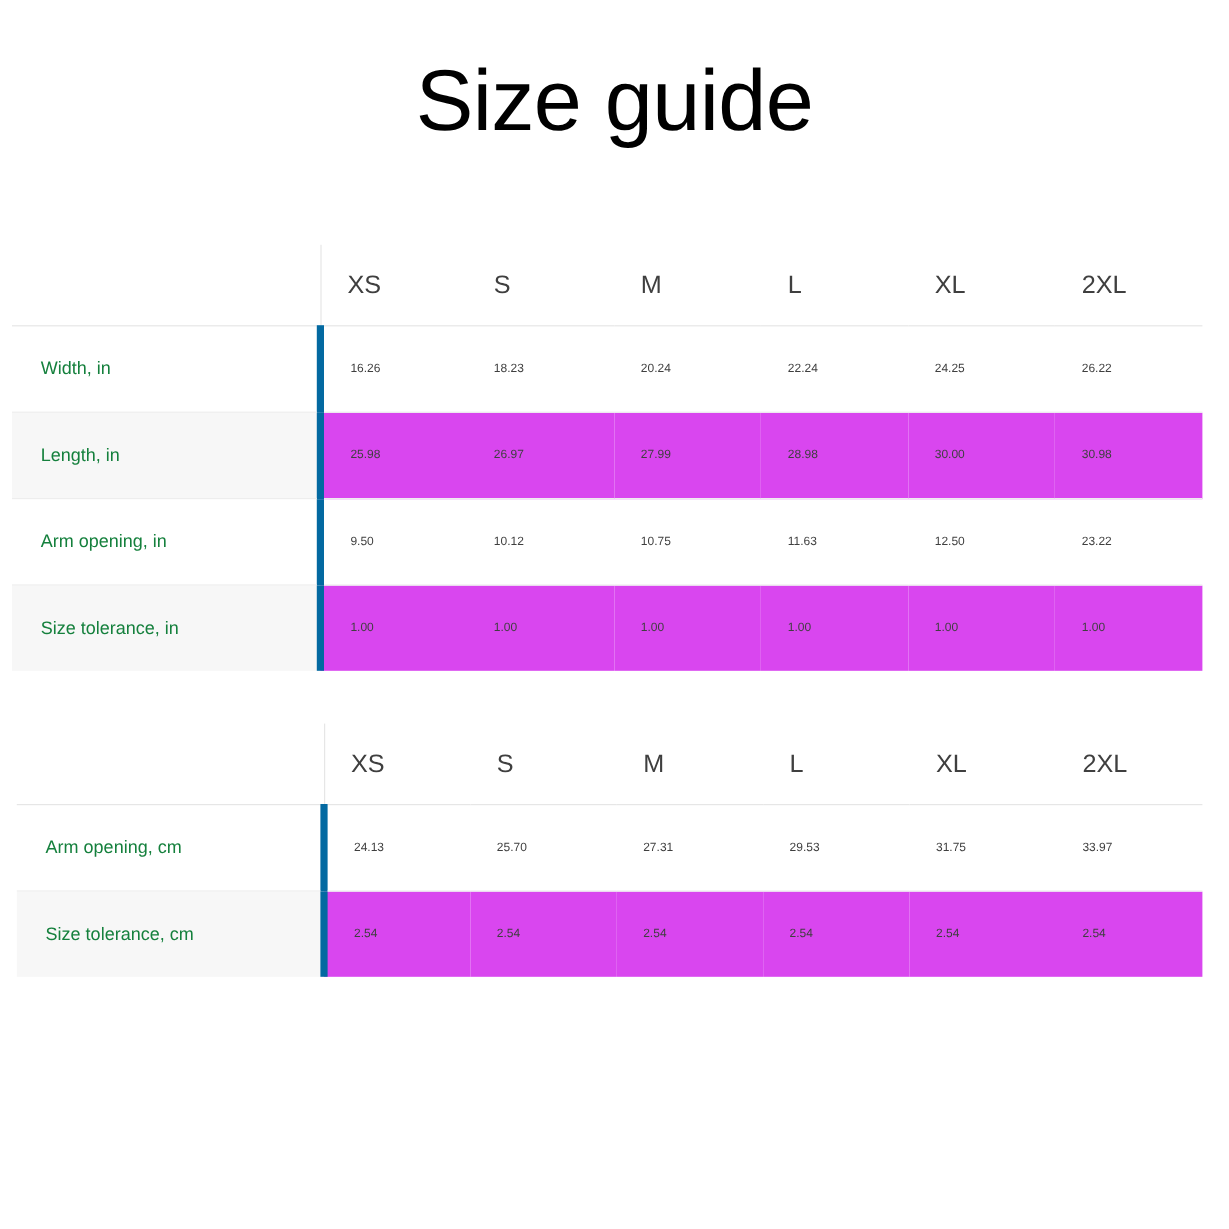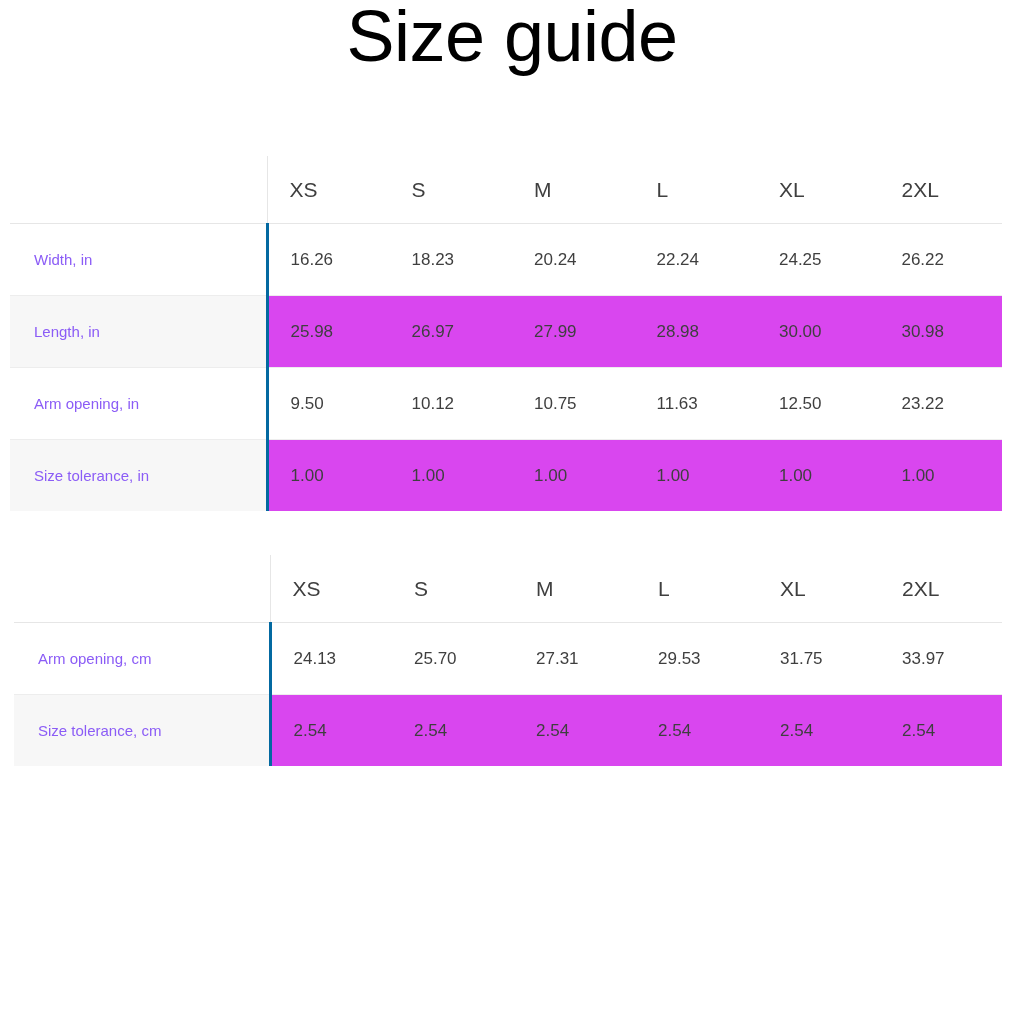--- a/index.html
+++ b/index.html
@@ -20,20 +20,21 @@
     box-sizing: border-box;
     position: relative;
   }
   .page-title {
     text-align: center;
     font-size: 72px;
     font-weight: 400;
     color: #000000;
     letter-spacing: -0.5px;
     margin: 0;
+    padding-top: 48px;
     line-height: 1;
   }
   .table-wrap {
     margin: 0 auto;
     box-sizing: border-box;
   }
   .table-wrap.first {
     margin-top: 84px;
     padding-left: 10px;
     padding-right: 22px;
@@ -75,27 +76,27 @@
   }
   
   table.size-table tbody tr td {
     border-bottom: 1px solid #ededed;
   }
   table.size-table tbody tr:last-child td {
     border-bottom: none;
   }
   table.size-table tbody td.rowhead {
     padding-left: 24px;
-    border-right: 3px solid #0369a1;
-    color: #8b5cf6;
+    border-right: 6px solid #0369a1;
+    color: #15803d;
     font-size: 15px;
   }
   table.size-table tbody td.val {
     padding-left: 22px;
-    font-size: 17px;
+    font-size: 10px;
     color: #3f3f3f;
   }
   table.size-table tbody tr.alt td {
     background: #d946ef;
   }
   table.size-table tbody tr.alt td.rowhead {
     background: #f7f7f7;
   }
   table.size-table tbody tr td.rowhead {
     background: #fbfbfb;

